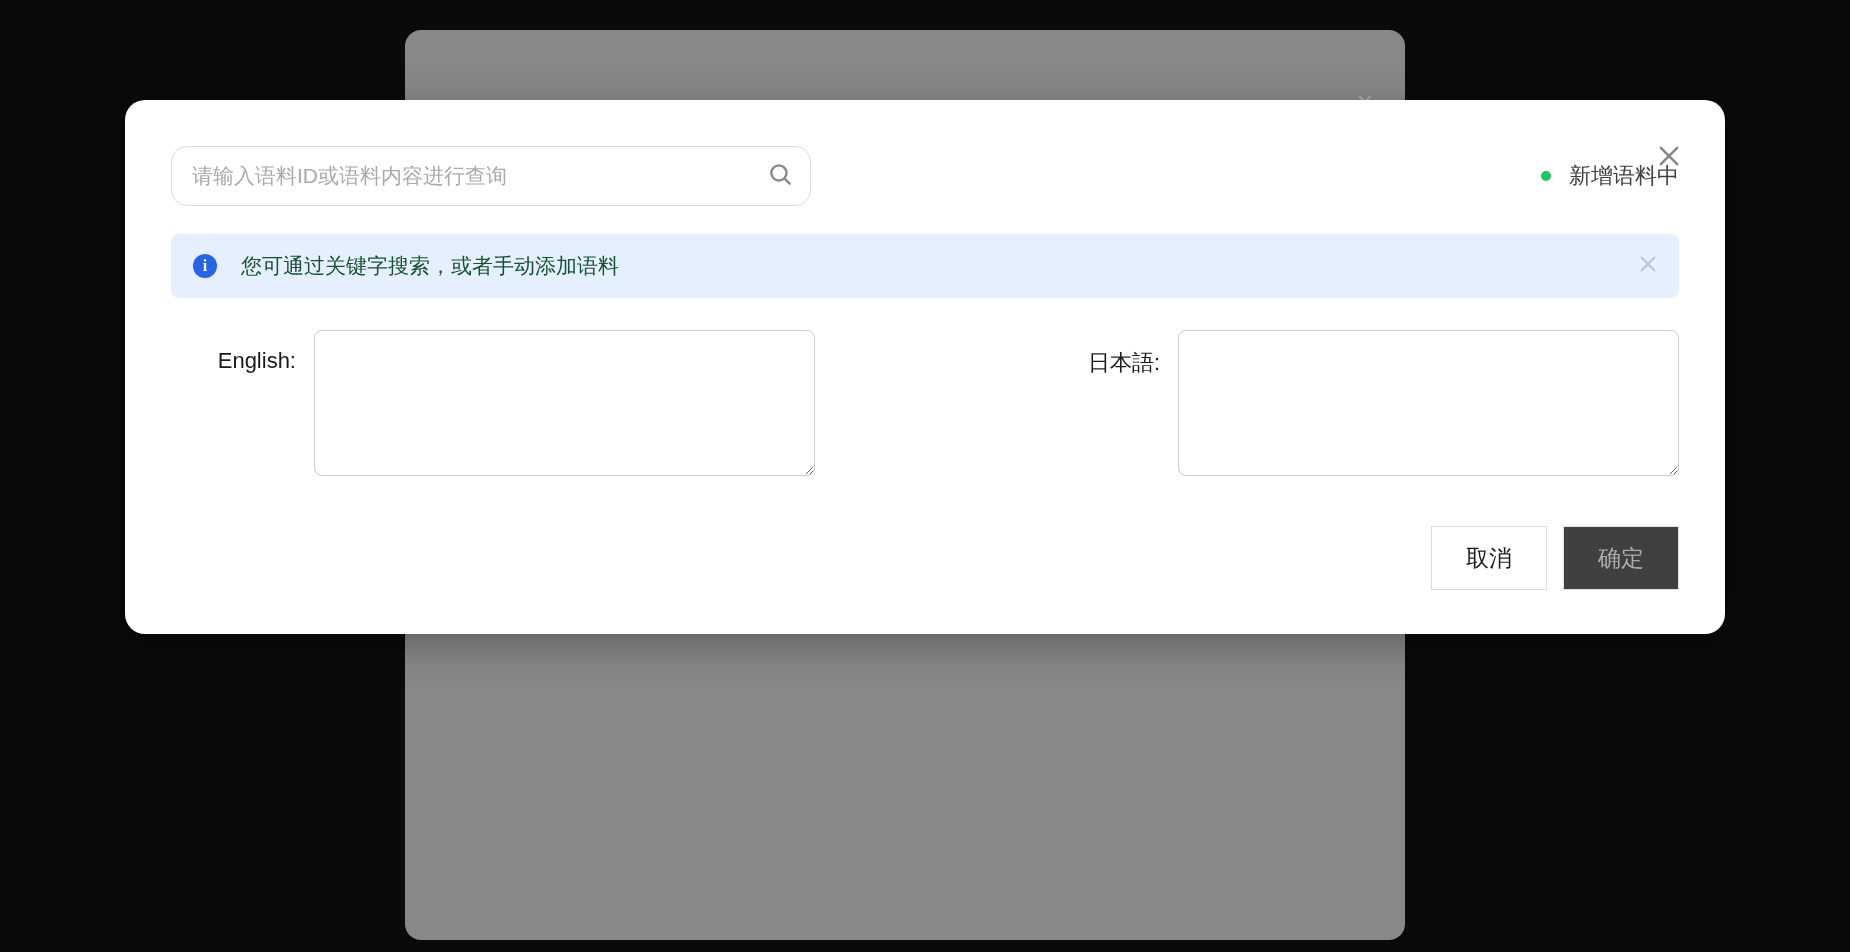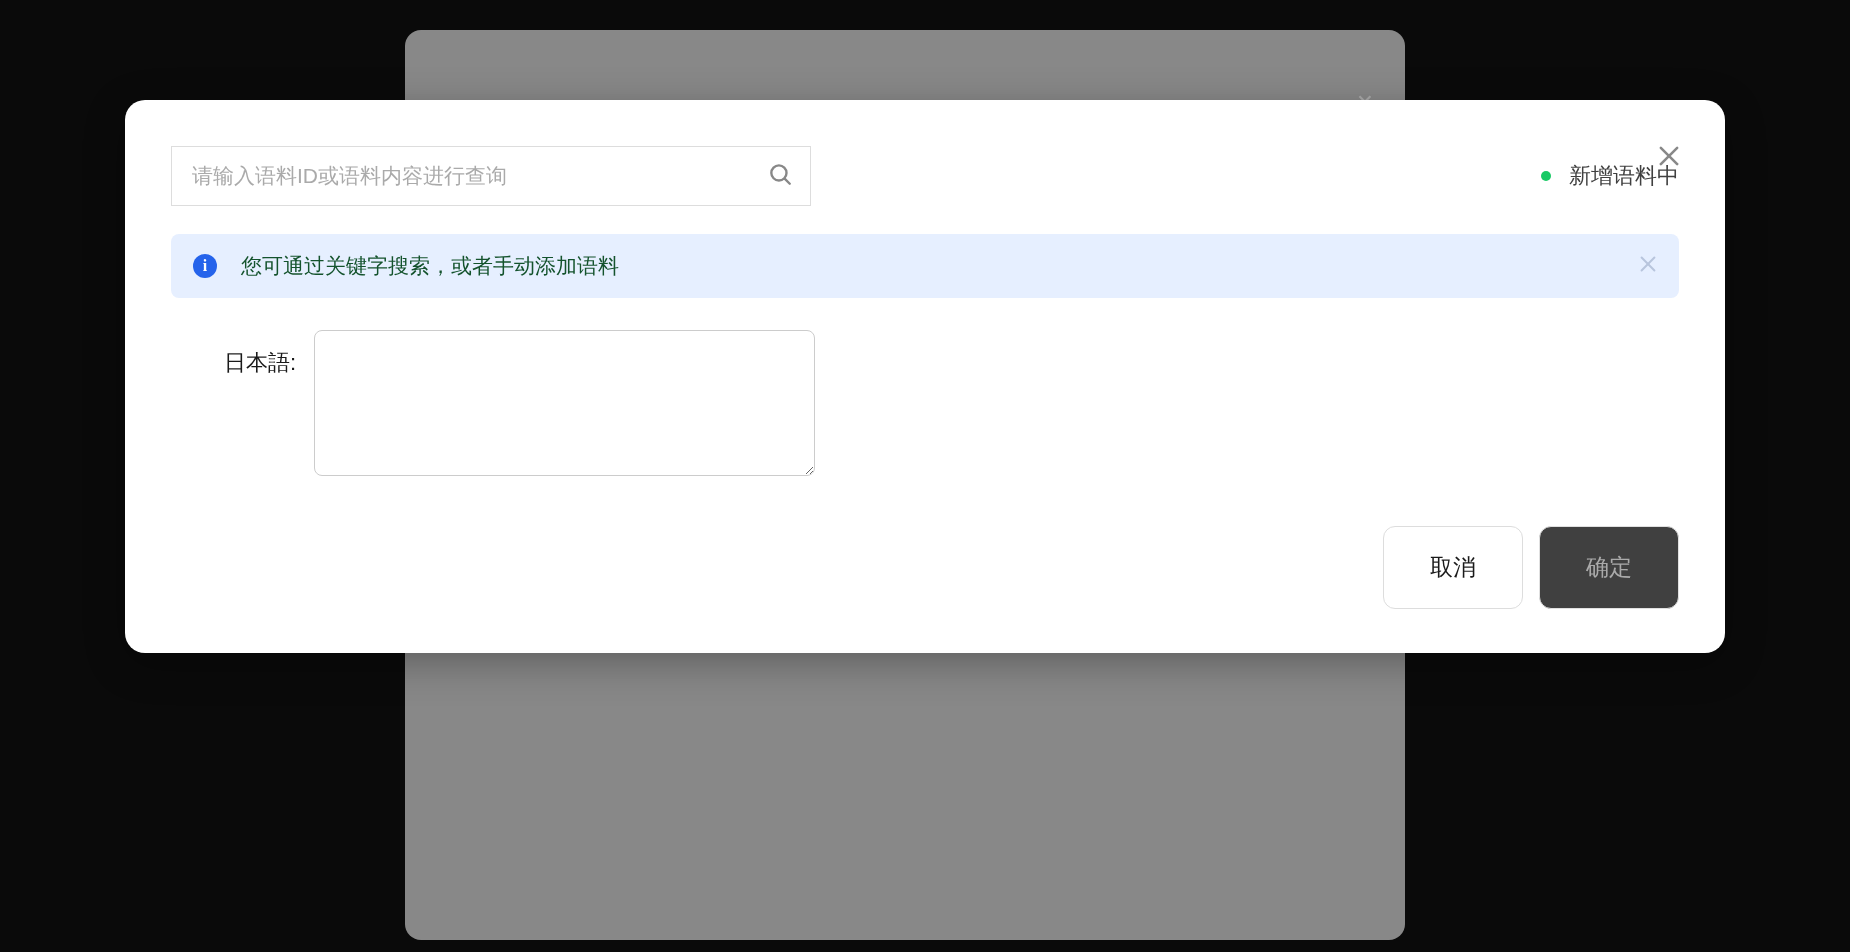--- a/index.html
+++ b/index.html
@@ -77,21 +77,21 @@
       margin-bottom: 28px;
     }
     .search-input-wrapper {
       position: relative;
       width: 640px;
     }
     .search-input {
       width: 100%;
       height: 60px;
       border: 1px solid #ddd;
-      border-radius: 0;
+      border-radius: 16px;
       padding: 0 60px 0 20px;
       font-size: 21px;
       color: #333;
       outline: none;
     }
     .search-input::placeholder {
       color: #aaa;
     }
     .search-icon {
       position: absolute;
@@ -189,23 +189,23 @@
       font-family: inherit;
       resize: both;
       outline: none;
     }
     .modal-footer {
       display: flex;
       justify-content: flex-end;
       gap: 16px;
     }
     .btn {
-      height: 83px;
-      padding: 0 46px;
-      border-radius: 12px;
+      height: 64px;
+      padding: 0 34px;
+      border-radius: 0;
       font-size: 23px;
       cursor: pointer;
       border: 1px solid #ddd;
       background: #fff;
       color: #1a1a1a;
     }
     .btn.btn-primary {
       background: #404040;
       border-color: #e0e0e0;
       color: #aaa;
@@ -255,20 +255,24 @@
         <svg viewBox="0 0 24 24" fill="none" stroke="currentColor" stroke-width="2.2" stroke-linecap="round">
           <line x1="5" y1="5" x2="19" y2="19"></line>
           <line x1="19" y1="5" x2="5" y2="19"></line>
         </svg>
       </span>
     </div>
 
     <div class="form-grid">
 
 
+      <div class="form-field">
+        <label class="form-label">English:</label>
+        <textarea class="form-textarea" style=""></textarea>
+      </div>
 
       <div class="form-field">
         <label class="form-label">日本語:</label>
         <textarea class="form-textarea" style=""></textarea>
       </div>
 
     </div>
 
     <div class="modal-footer">
       <button class="btn">取消</button>

